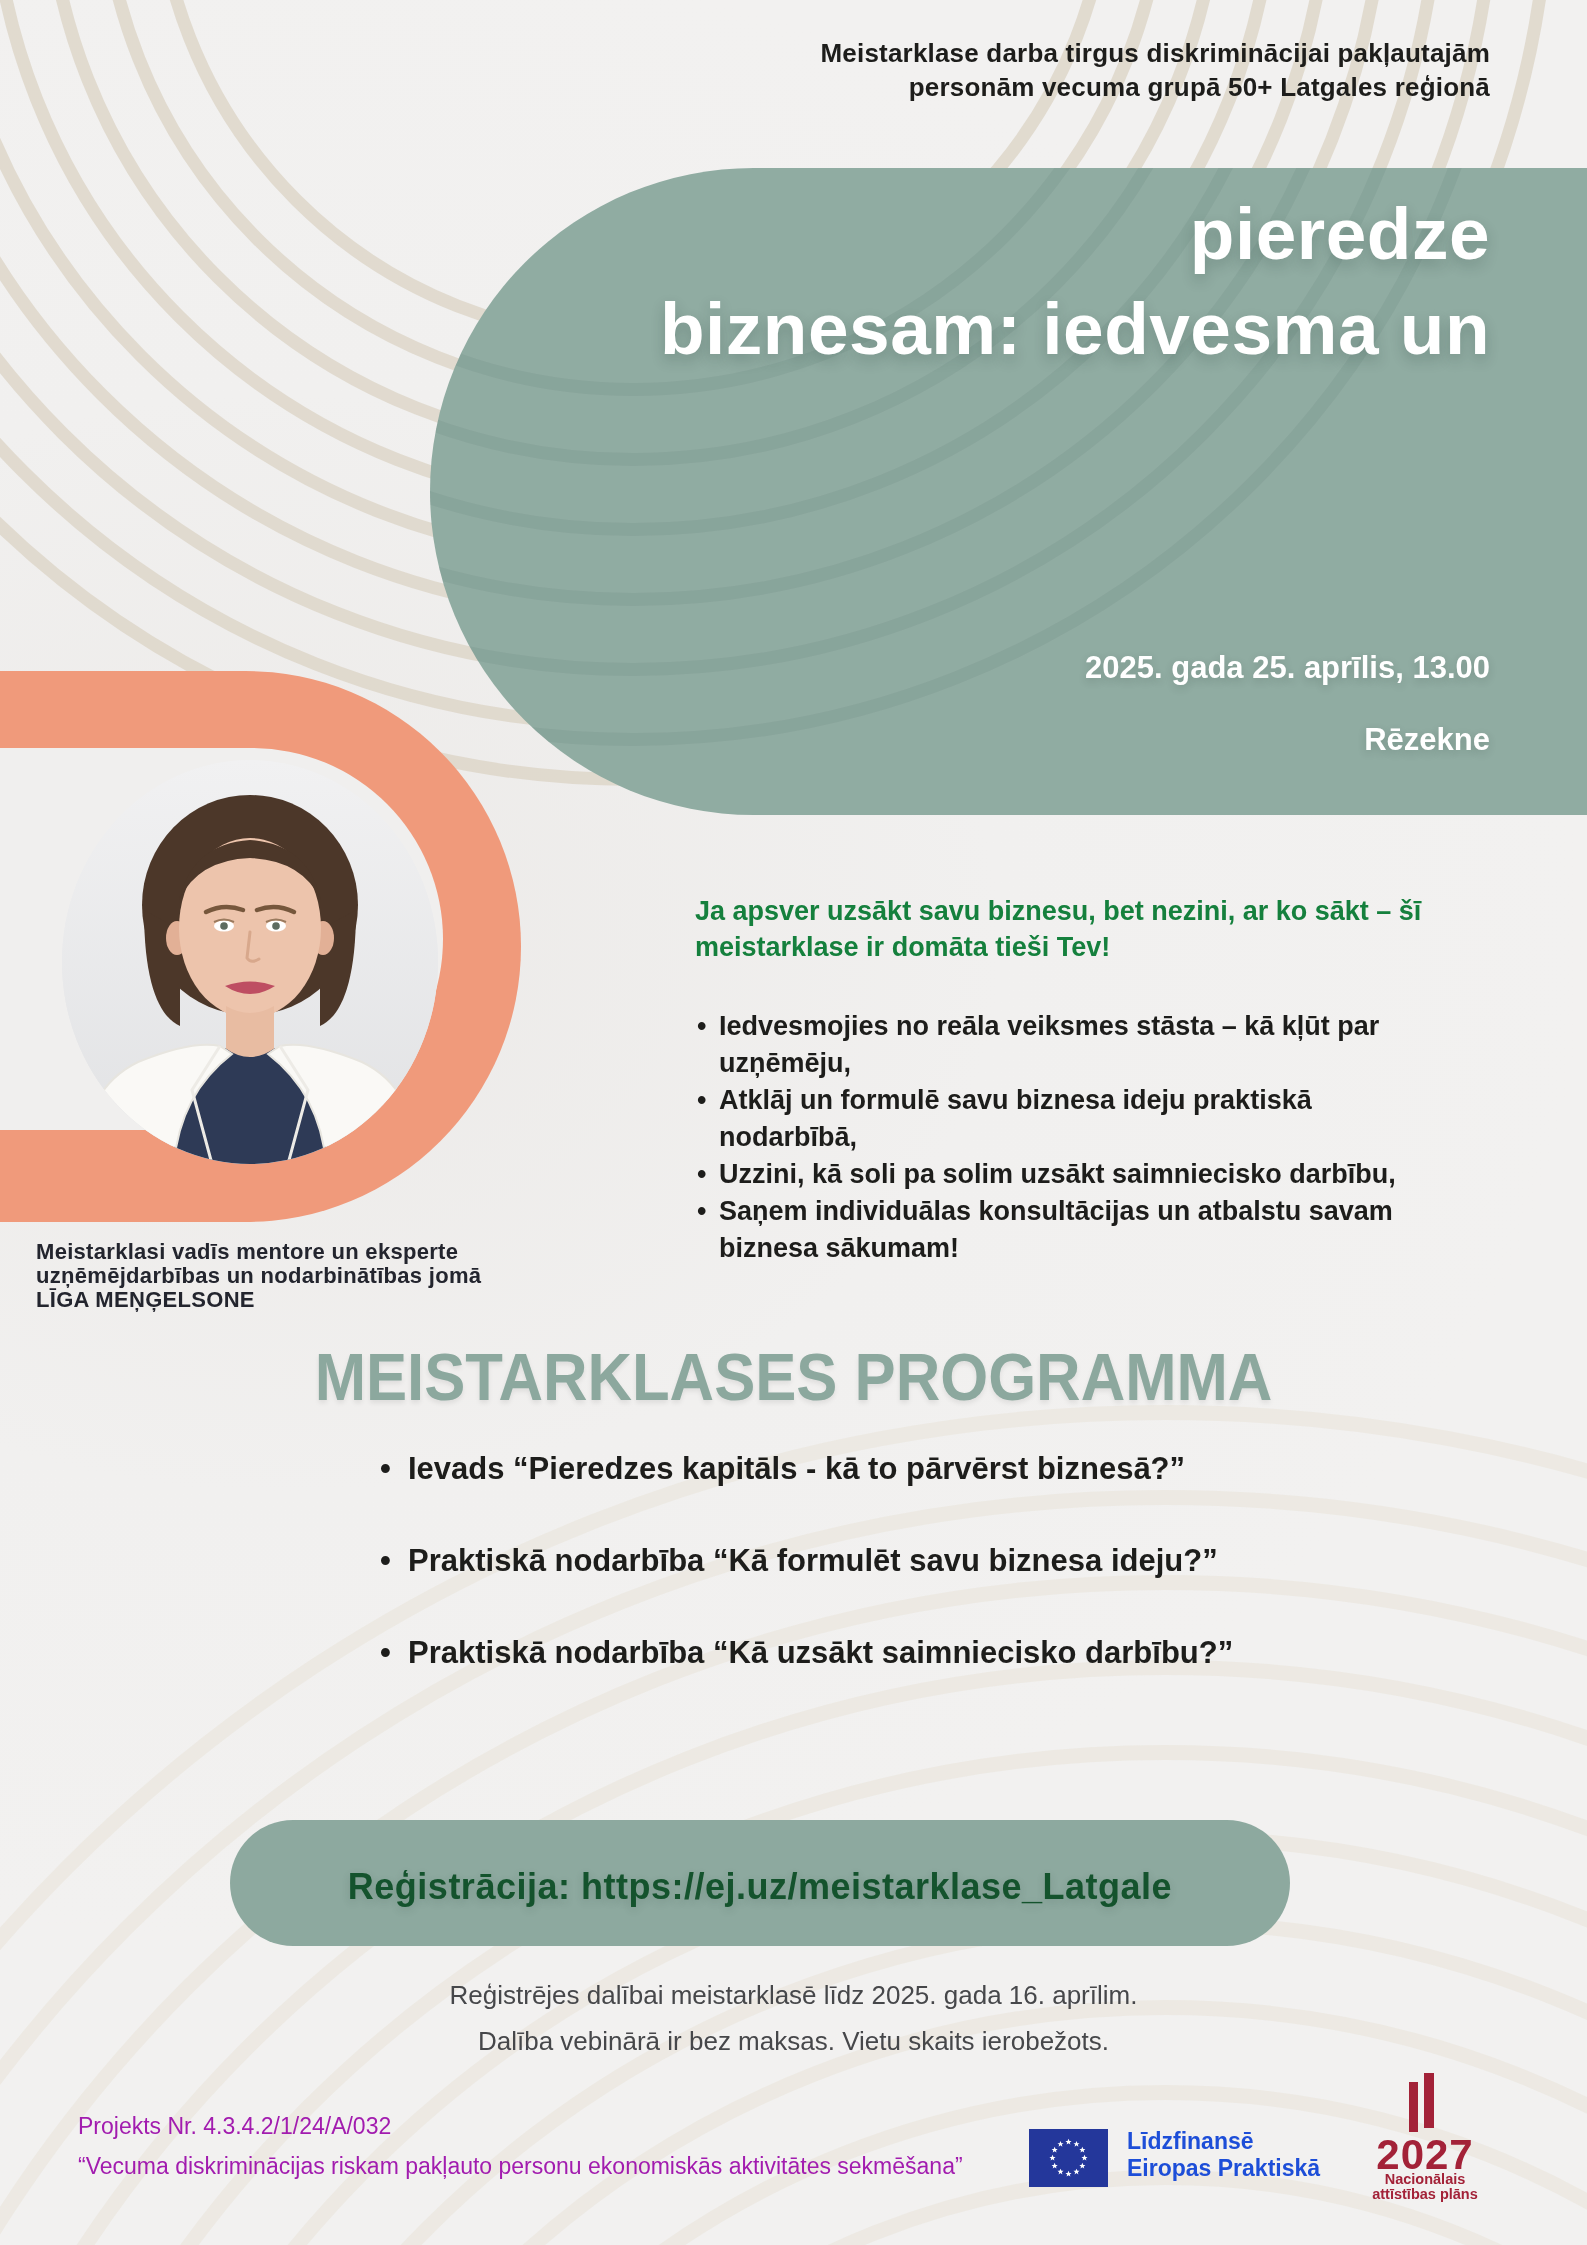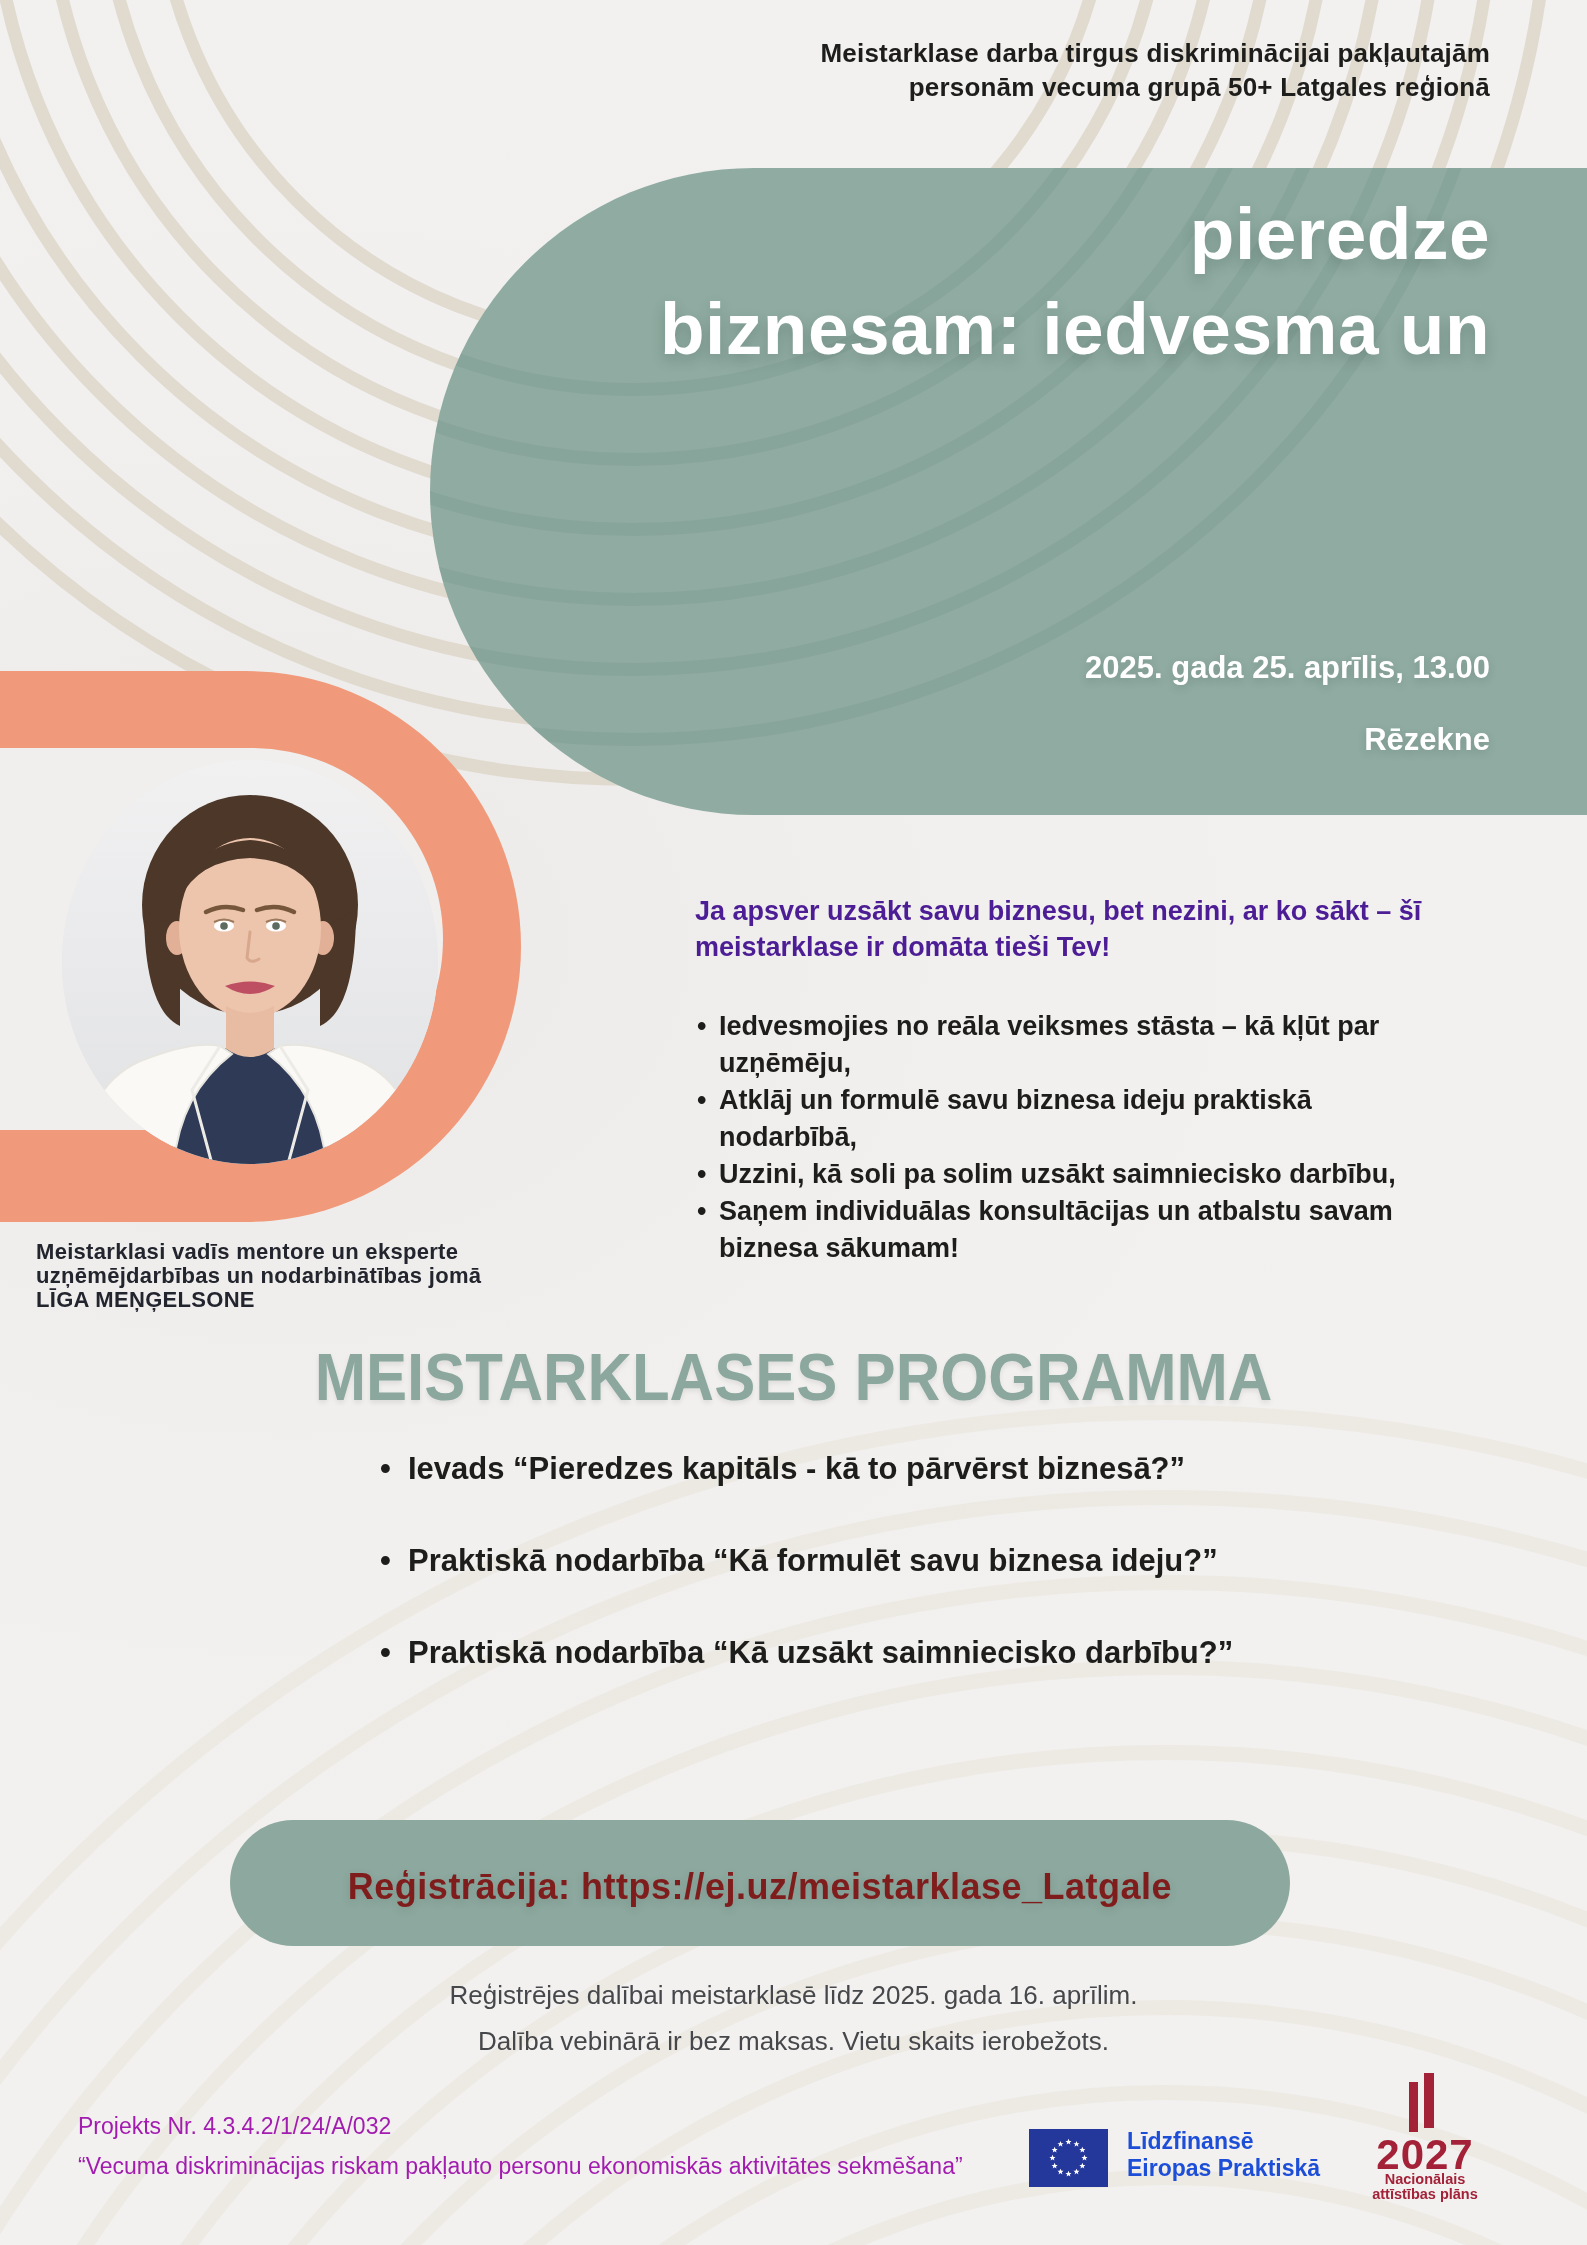--- a/index.html
+++ b/index.html
@@ -33,37 +33,37 @@
     background:#F09A7B;border-radius:0 276px 276px 0;}
   .orange-inner{position:absolute;left:-60px;top:748px;width:503px;height:382px;
     background:#F0EFEE;border-radius:0 191px 191px 0;}
   .photo{position:absolute;left:62px;top:760px;width:376px;height:404px;border-radius:50%;
     overflow:hidden;background:linear-gradient(180deg,#F0F0F1 0%,#E2E3E5 100%);}
 
   .speaker-caption{position:absolute;left:36px;top:1240px;font-size:22px;font-weight:bold;
     line-height:24px;color:#23252E;letter-spacing:.3px;}
 
   .intro{position:absolute;left:695px;top:893px;width:770px;font-size:27px;font-weight:bold;
-    line-height:36px;color:#4c1d95;}
+    line-height:36px;color:#15803d;}
   .bullets{position:absolute;left:695px;top:1008px;width:750px;margin:0;padding:0;list-style:none;}
   .bullets li{position:relative;padding-left:24px;font-size:27px;font-weight:bold;
     line-height:37px;color:#1D1D1B;}
   .bullets li::before{content:"•";position:absolute;left:2px;top:0;}
 
   .prog-heading{position:absolute;left:0;width:1587px;top:1338px;text-align:center;
     font-size:67px;font-weight:bold;color:#8CA89E;letter-spacing:0;transform:scaleX(.92);
     text-shadow:0 3px 6px rgba(0,0,0,.08);}
   .program{position:absolute;left:380px;top:1448px;width:1050px;margin:0;padding:0;list-style:none;}
   .program li{position:relative;padding-left:28px;font-size:31px;font-weight:bold;
     line-height:42px;color:#1D1D1B;margin-bottom:50px;}
   .program li::before{content:"•";position:absolute;left:0;top:0;}
 
   .reg-pill{position:absolute;left:230px;top:1820px;width:1060px;height:126px;
     background:#8DA99F;border-radius:63px;display:flex;align-items:center;justify-content:center;}
-  .reg-pill .url{color:#7f1d1d;font-size:36px;font-weight:bold;letter-spacing:.5px;
+  .reg-pill .url{color:#14532d;font-size:36px;font-weight:bold;letter-spacing:.5px;
     text-shadow:0 3px 8px rgba(25,45,40,.15);margin-top:8px;}
   .reg-info{position:absolute;left:0;width:1587px;top:1972px;text-align:center;
     font-size:26px;line-height:46px;color:#46474A;}
 
   .footer-left{position:absolute;left:78px;top:2106px;font-size:23px;line-height:40px;color:#a21caf;}
 
   .eu-flag{position:absolute;left:1029px;top:2129px;width:79px;height:58px;background:#24379B;}
   .eu-text{position:absolute;left:1127px;top:2128px;font-size:23px;font-weight:bold;
     line-height:27px;color:#1d4ed8;}
 

